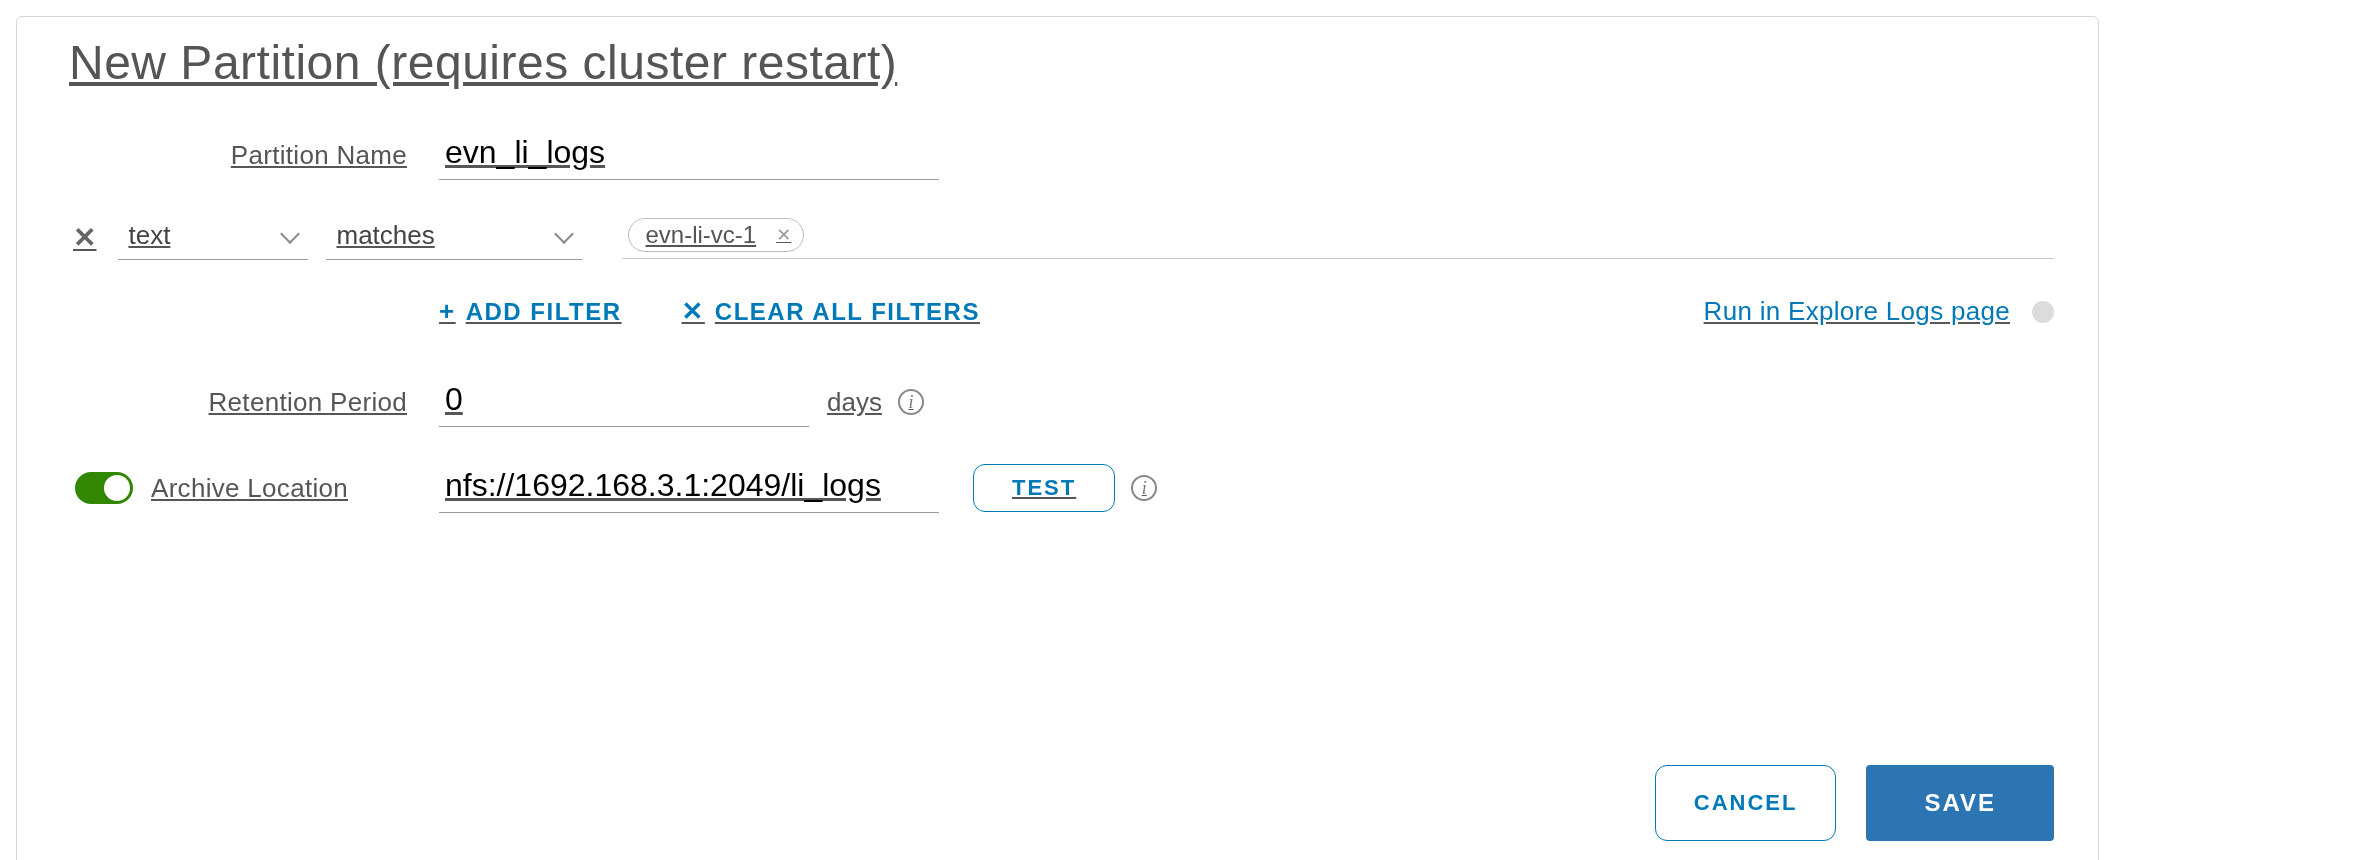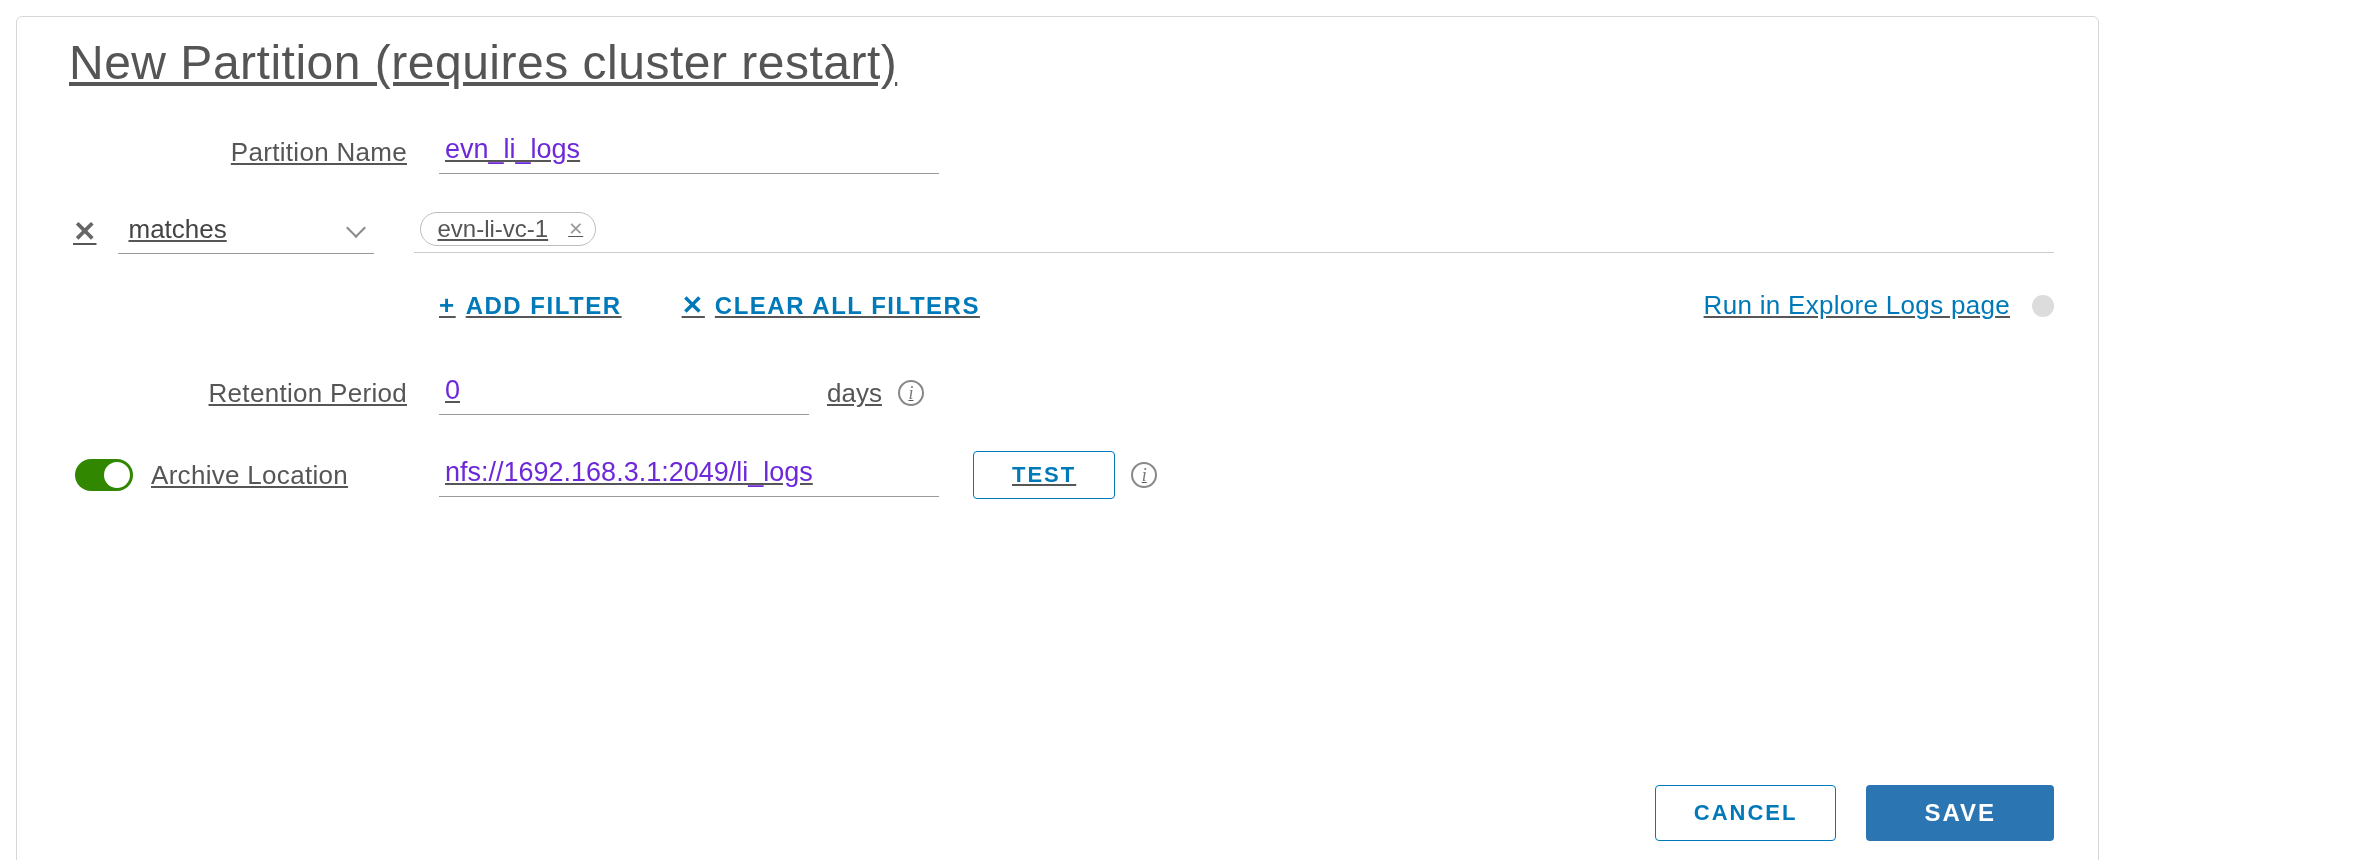--- a/index.html
+++ b/index.html
@@ -54,22 +54,22 @@
     display:flex;
     justify-content:flex-end;
     align-items:center;
   }
 
   
   .u-input {
     border: none;
     border-bottom: 1px solid var(--line);
     background: transparent;
-    font-size: 27px;
-    color: #6d28d9;
+    font-size: 32px;
+    color: #000000;
     padding: 4px 2px 8px 6px;
     outline: none;
     font-family: inherit;
   }
   .u-input.narrow { width: 370px; }
   .u-input.med    { width: 500px; }
   .u-input.wide   { width: 500px; }
 
   
   .rf-wrap { display:flex; align-items:center; gap:18px; }
@@ -164,21 +164,21 @@
     position:absolute; right:3px; top:3px;
     width:26px; height:26px; border-radius:50%;
     background:#fff;
   }
 
   
   .btn-outline {
     border:1px solid var(--blue);
     color: var(--blue);
     background:#fff;
-    border-radius:4px;
+    border-radius:12px;
     padding: 10px 38px;
     font-size:22px;
     font-weight:600;
     letter-spacing:2px;
     cursor:pointer;
   }
   .btn-primary {
     border:none;
     background: var(--blue-btn);
     color:#fff;
@@ -204,20 +204,24 @@
   <h1 class="title">New Partition (requires cluster restart)</h1>
 
   <div class="row">
     <div class="label-col">Partition Name</div>
     <input class="u-input wide" style="width: 500px;" value="evn_li_logs">
   </div>
 
   <div class="row">
     <div class="rf-wrap" style="flex:1">
       <span class="x-btn">✕</span>
+      <div class="select sm">
+        <span>text</span>
+        <span class="chevron"></span>
+      </div>
       <div class="select lg">
         <span>matches</span>
         <span class="chevron"></span>
       </div>
       <div class="chip-line">
         <span class="chip">
           <span>evn-li-vc-1</span>
           <span class="chip-x">✕</span>
         </span>
       </div>
@@ -254,17 +258,17 @@
           <span class="knob"></span>
         </span>
       <span>Archive Location</span>
     </div>
     <input class="u-input med" value="nfs://1692.168.3.1:2049/li_logs" style="">
     <button class="btn-outline" style="margin-left:34px">TEST</button>
     <span class="info-icon">i</span>
   </div>
 
   <div class="footer">
-    <button class="btn-outline" style="padding:14px 38px">CANCEL</button>
+    <button class="btn-outline" style="padding:24px 38px">CANCEL</button>
     <button class="btn-primary">SAVE</button>
   </div>
 
 </div>
 
 </body></html>

